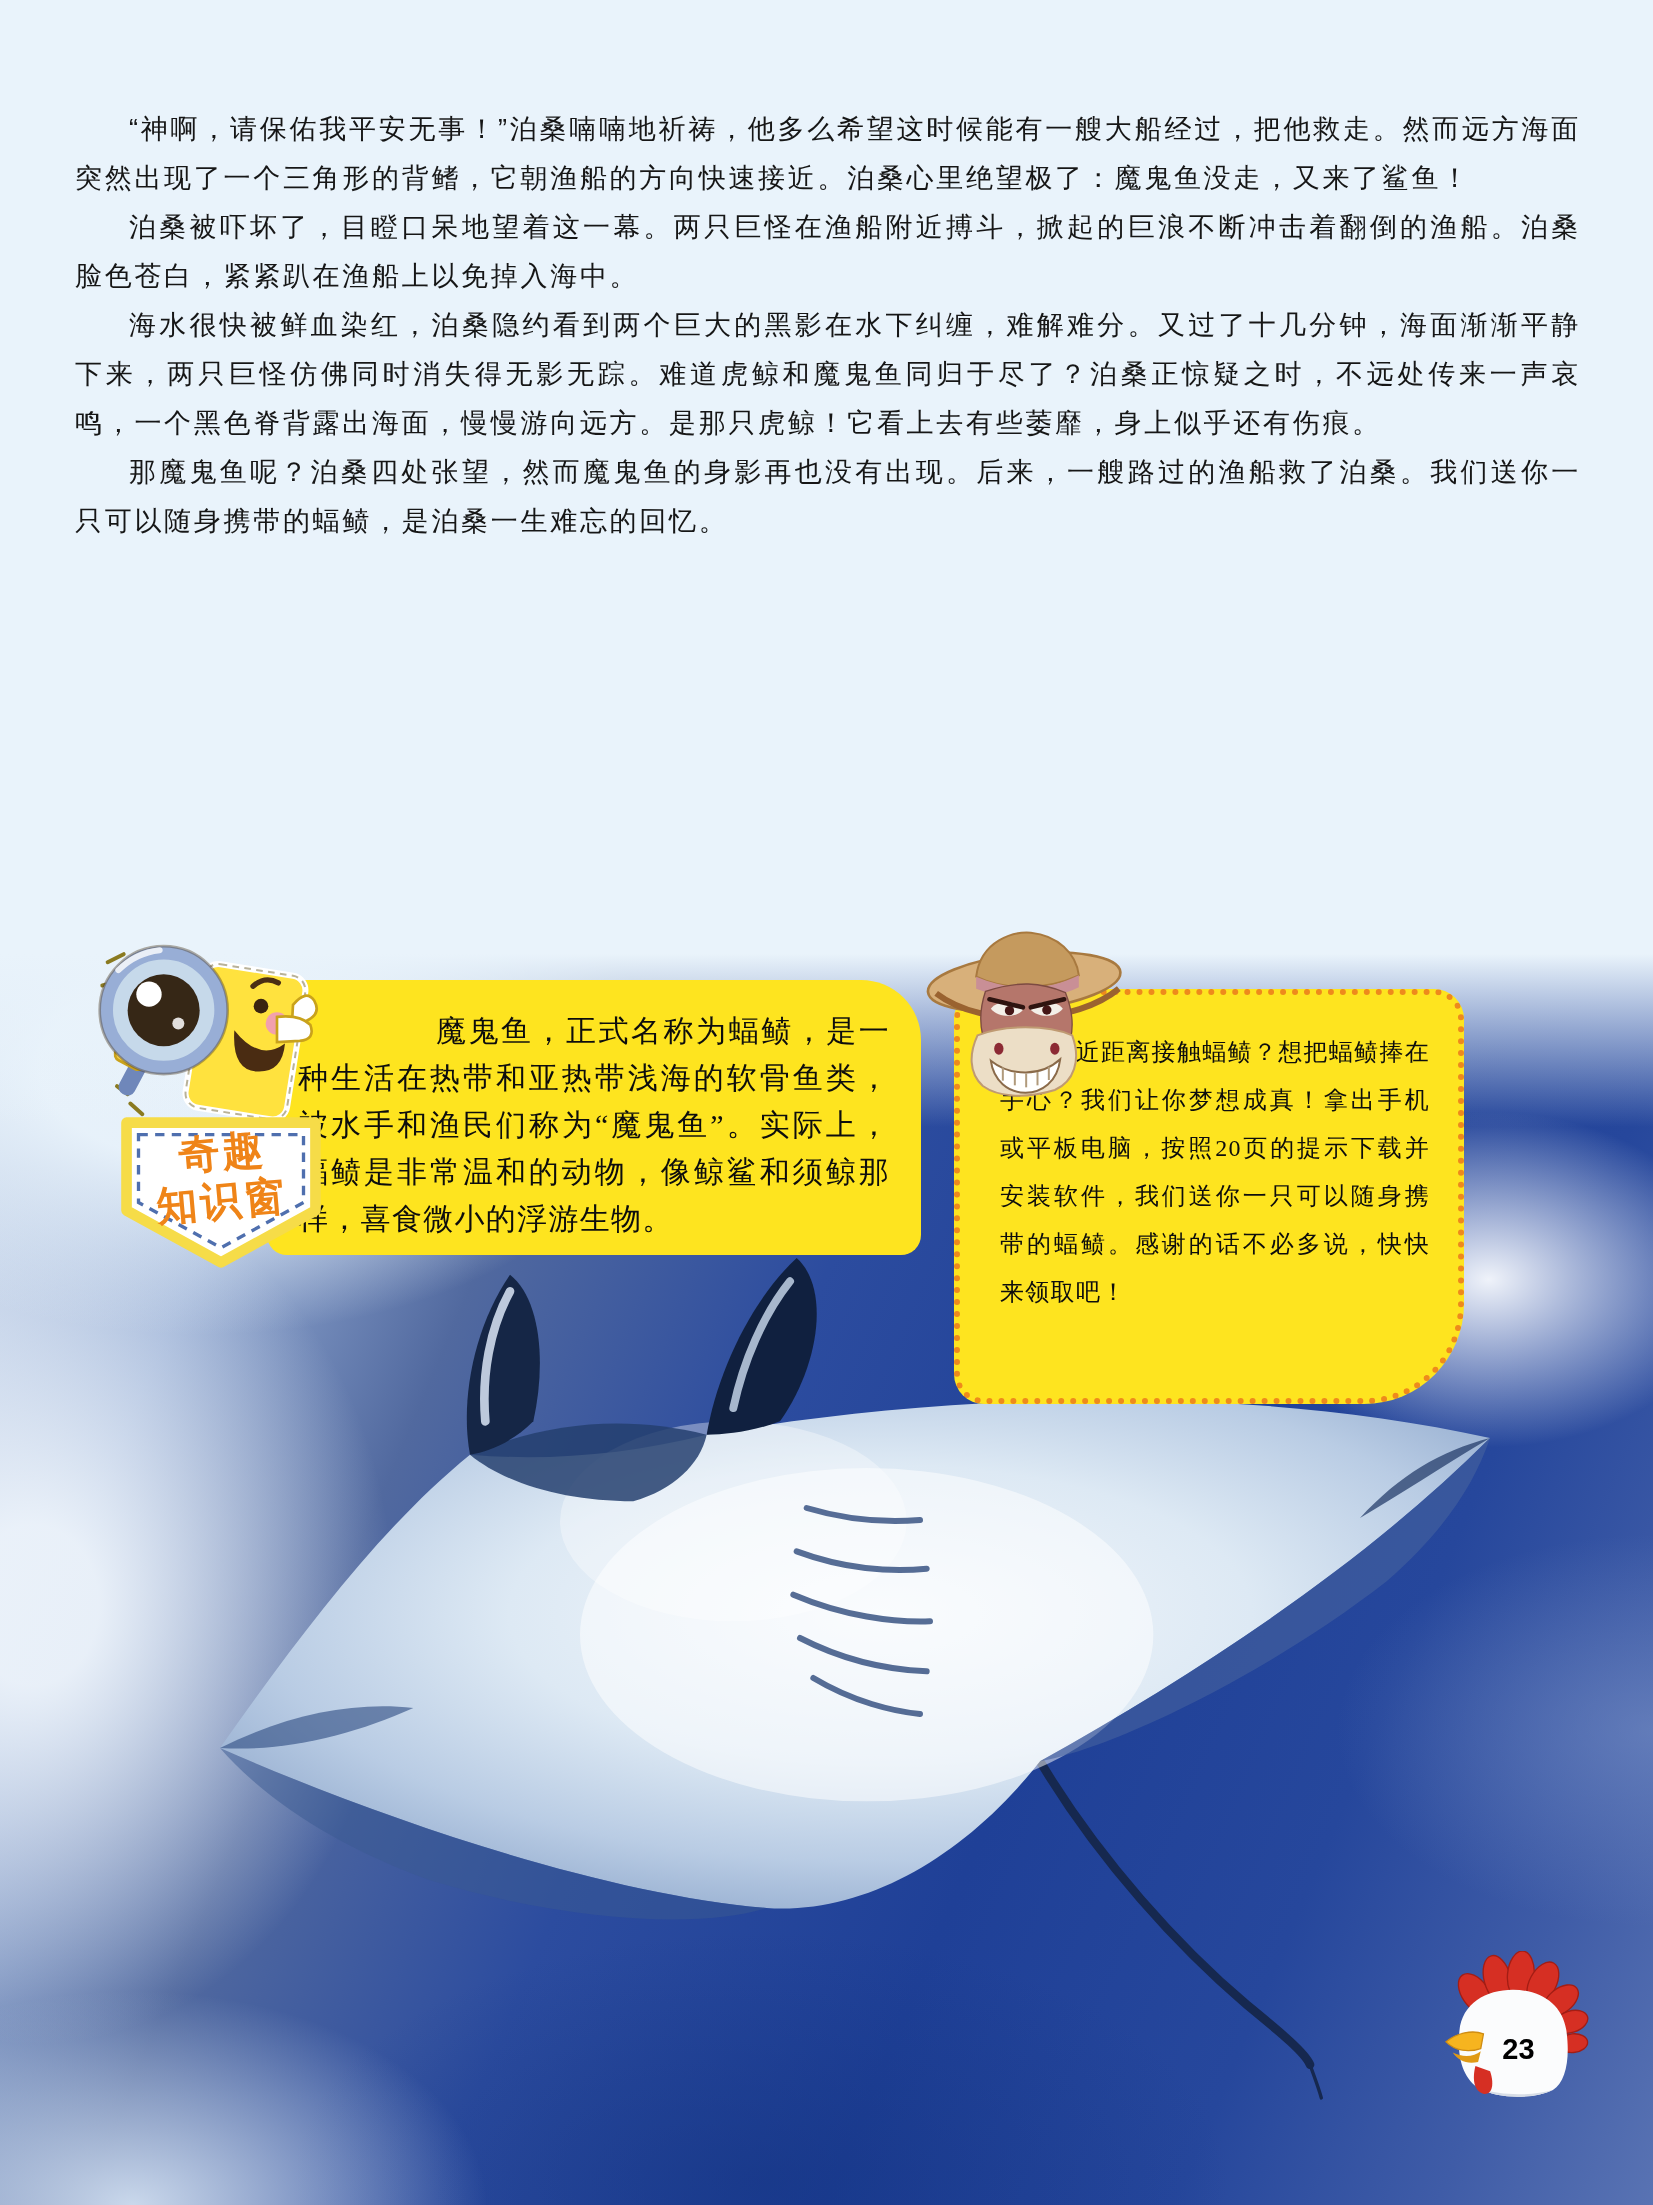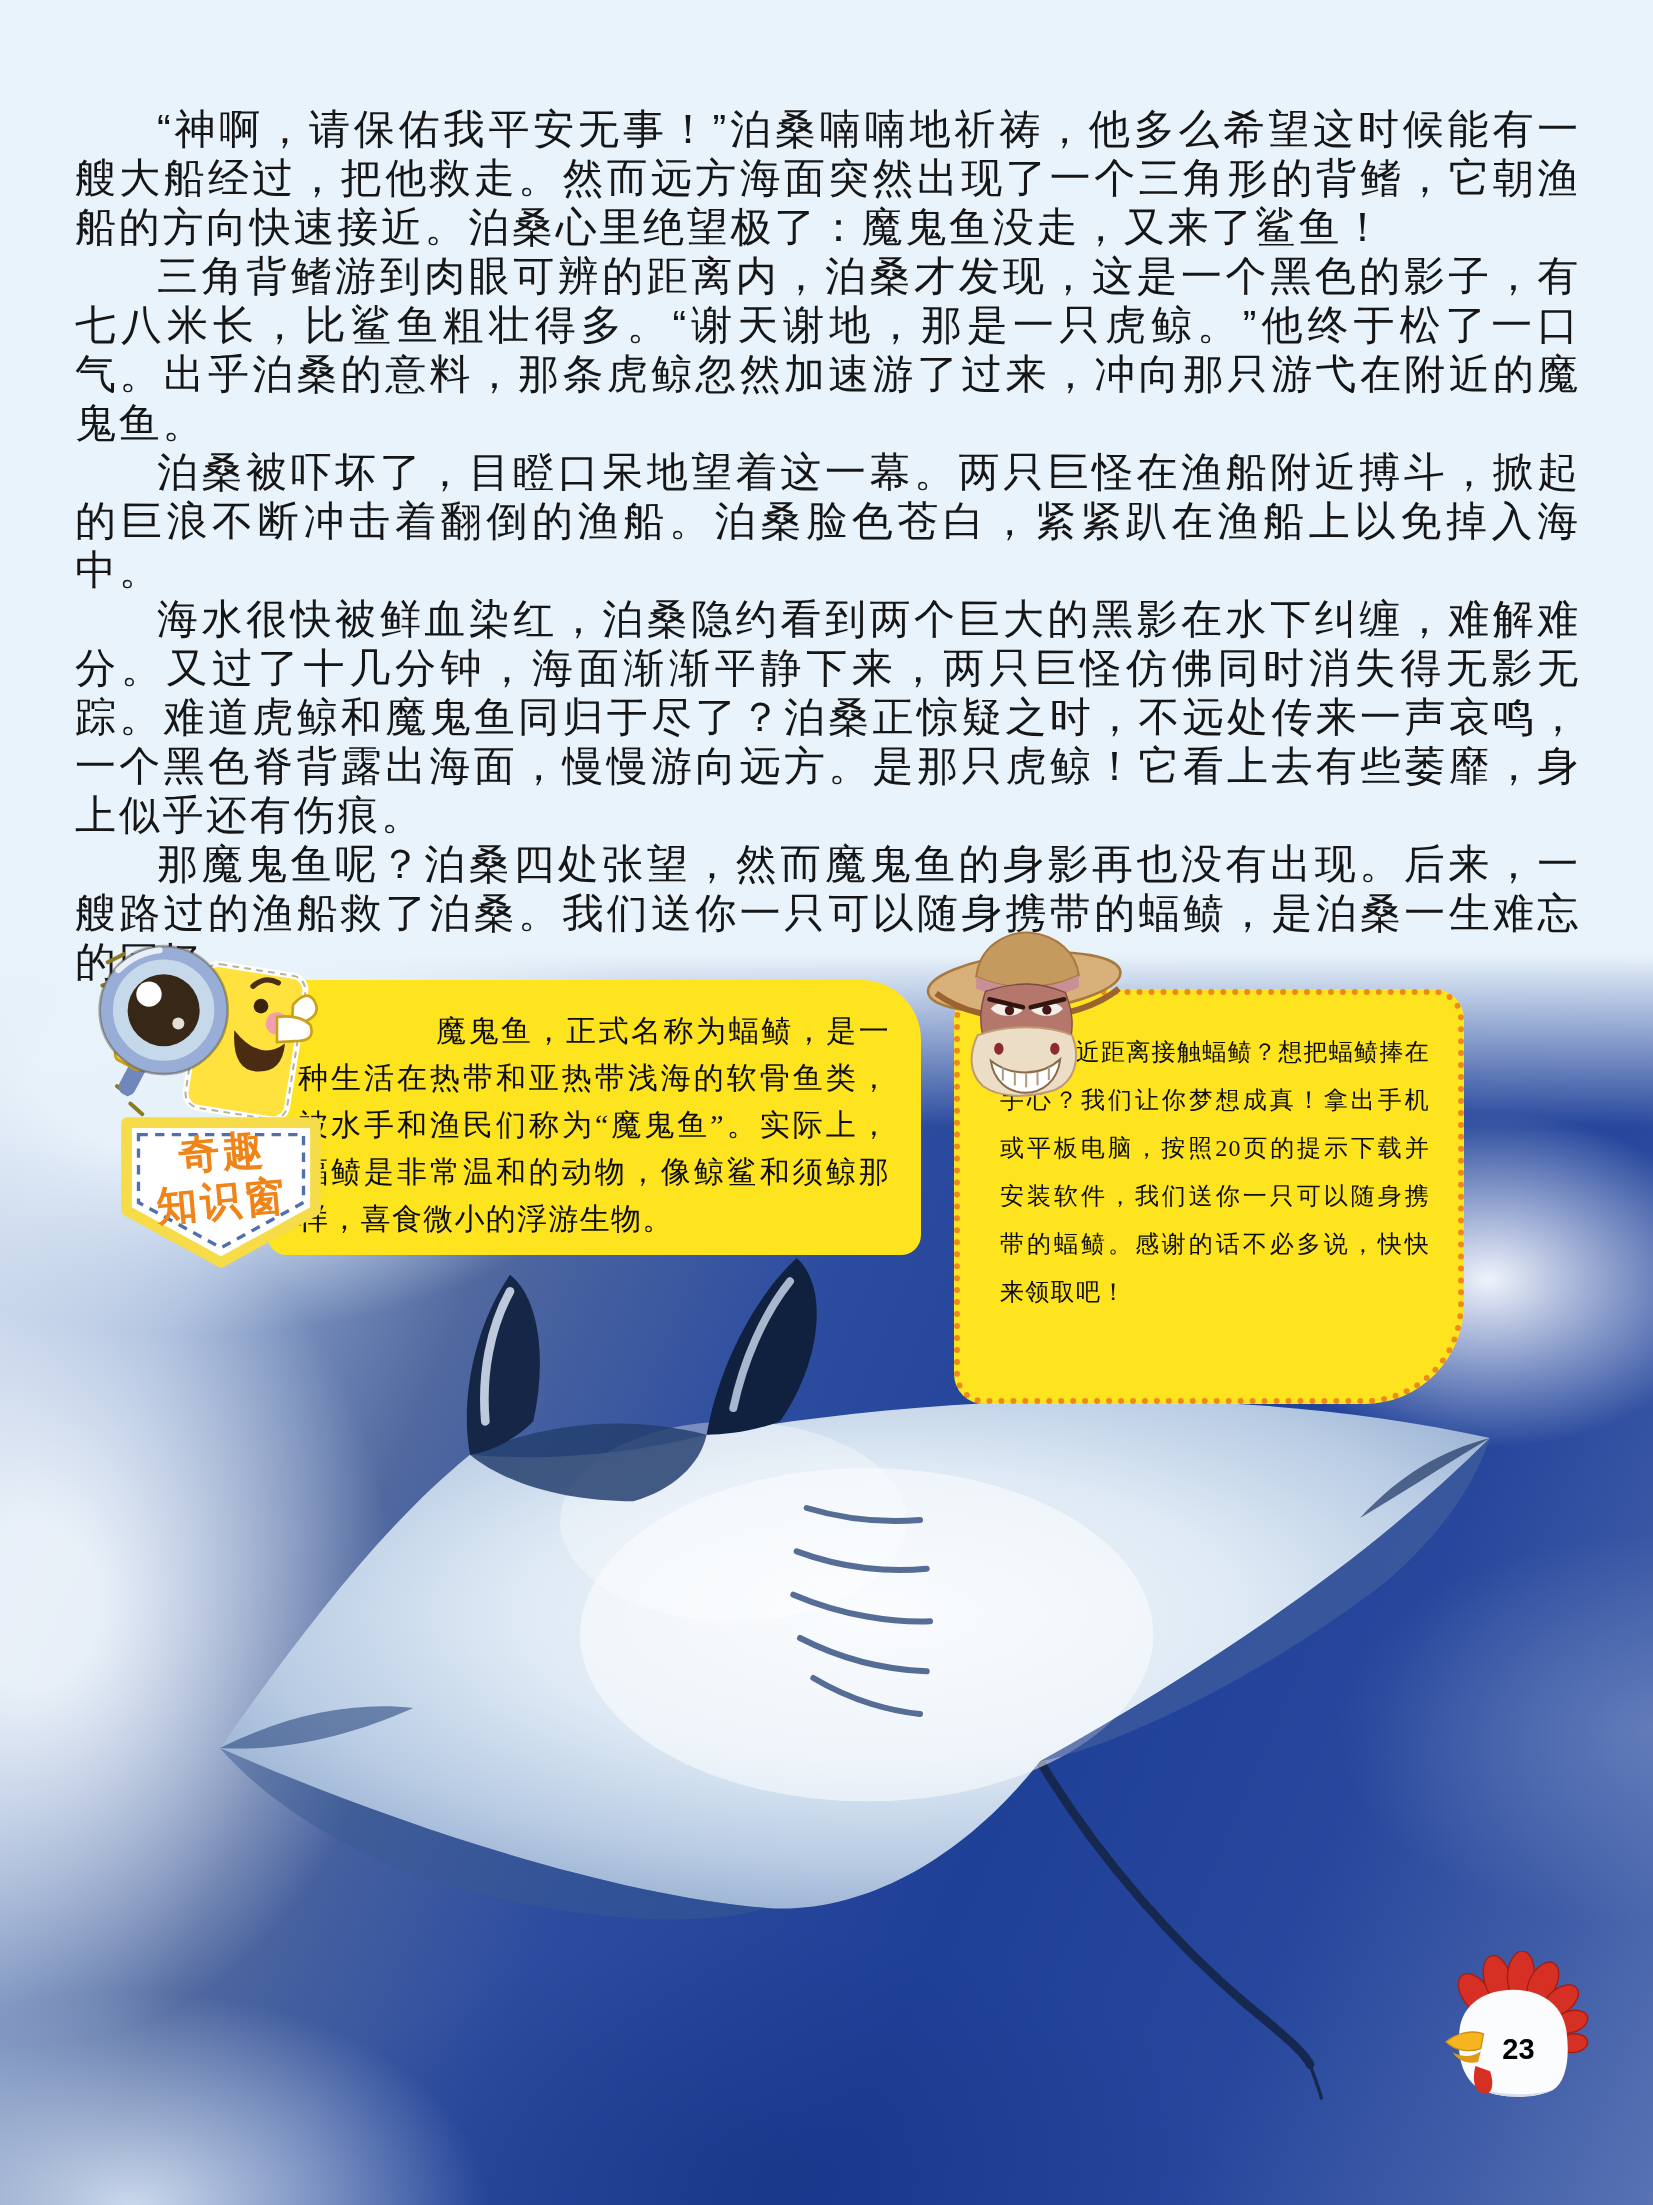--- a/index.html
+++ b/index.html
@@ -4,21 +4,21 @@
 <style>
   html,body{margin:0;padding:0;background:#cfd8e0;}
   .page{
     position:relative;width:1654px;height:2205px;overflow:hidden;
     background:#e9f3fb;
     font-family:"Liberation Sans","DejaVu Sans",sans-serif;
   }
   
   .story{
     position:absolute;left:75px;top:105px;width:1506px;
-    font-size:41px;line-height:49px;letter-spacing:2.7px;color:#161616;
+    font-size:27px;line-height:49px;letter-spacing:2.7px;color:#161616;
     text-align:justify;
   }
   .story p{margin:0;text-indent:2em;}
   
   .ocean{
     position:absolute;left:0;top:954px;width:1654px;height:1252px;
     background:
       radial-gradient(ellipse 347px 240px at 90% 26%, rgba(250,252,255,.95) 0%, rgba(250,252,255,0) 70%),
       radial-gradient(ellipse 634px 373px at 12% 9%, rgba(233,243,251,.96) 25%, rgba(233,243,251,0) 72%),
       radial-gradient(ellipse 547px 667px at 2% 52%, rgba(240,246,252,.92) 12%, rgba(240,246,252,0) 66%),
@@ -115,21 +115,20 @@
         <path d="M 555 350 C 540 270 560 160 615 80 C 660 115 670 210 650 300 C 620 330 585 345 555 350 Z" fill="#152646"></path>
         <path d="M 910 320 C 925 230 975 120 1045 55 C 1095 100 1080 215 1020 300 C 980 315 940 320 910 320 Z" fill="#10203f"></path>
         <path d="M 578 300 C 572 230 585 160 615 105" fill="none" stroke="#cfdcec" stroke-width="13" stroke-linecap="round" opacity="0.9"></path>
         <path d="M 950 280 C 965 210 995 140 1035 90" fill="none" stroke="#c2d2e6" stroke-width="12" stroke-linecap="round" opacity="0.85"></path>
       </g>
     </svg>
   </div>
 
   <div class="story">
     <p>“神啊，请保佑我平安无事！”泊桑喃喃地祈祷，他多么希望这时候能有一艘大船经过，把他救走。然而远方海面突然出现了一个三角形的背鳍，它朝渔船的方向快速接近。泊桑心里绝望极了：魔鬼鱼没走，又来了鲨鱼！</p>
-    <p>三角背鳍游到肉眼可辨的距离内，泊桑才发现，这是一个黑色的影子，有七八米长，比鲨鱼粗壮得多。“谢天谢地，那是一只虎鲸。”他终于松了一口气。出乎泊桑的意料，那条虎鲸忽然加速游了过来，冲向那只游弋在附近的魔鬼鱼。</p>
     <p>泊桑被吓坏了，目瞪口呆地望着这一幕。两只巨怪在渔船附近搏斗，掀起的巨浪不断冲击着翻倒的渔船。泊桑脸色苍白，紧紧趴在渔船上以免掉入海中。</p>
     <p>海水很快被鲜血染红，泊桑隐约看到两个巨大的黑影在水下纠缠，难解难分。又过了十几分钟，海面渐渐平静下来，两只巨怪仿佛同时消失得无影无踪。难道虎鲸和魔鬼鱼同归于尽了？泊桑正惊疑之时，不远处传来一声哀鸣，一个黑色脊背露出海面，慢慢游向远方。是那只虎鲸！它看上去有些萎靡，身上似乎还有伤痕。</p>
     <p>那魔鬼鱼呢？泊桑四处张望，然而魔鬼鱼的身影再也没有出现。后来，一艘路过的渔船救了泊桑。我们送你一只可以随身携带的蝠鲼，是泊桑一生难忘的回忆。</p>
   </div>
 
   <div class="kbox">
     <p>魔鬼鱼，正式名称为蝠鲼，是一种生活在热带和亚热带浅海的软骨鱼类，被水手和渔民们称为“魔鬼鱼”。实际上，蝠鲼是非常温和的动物，像鲸鲨和须鲸那样，喜食微小的浮游生物。</p>
   </div>
 
   <svg class="mascot" viewBox="0 0 360 316" aria-hidden="true">

